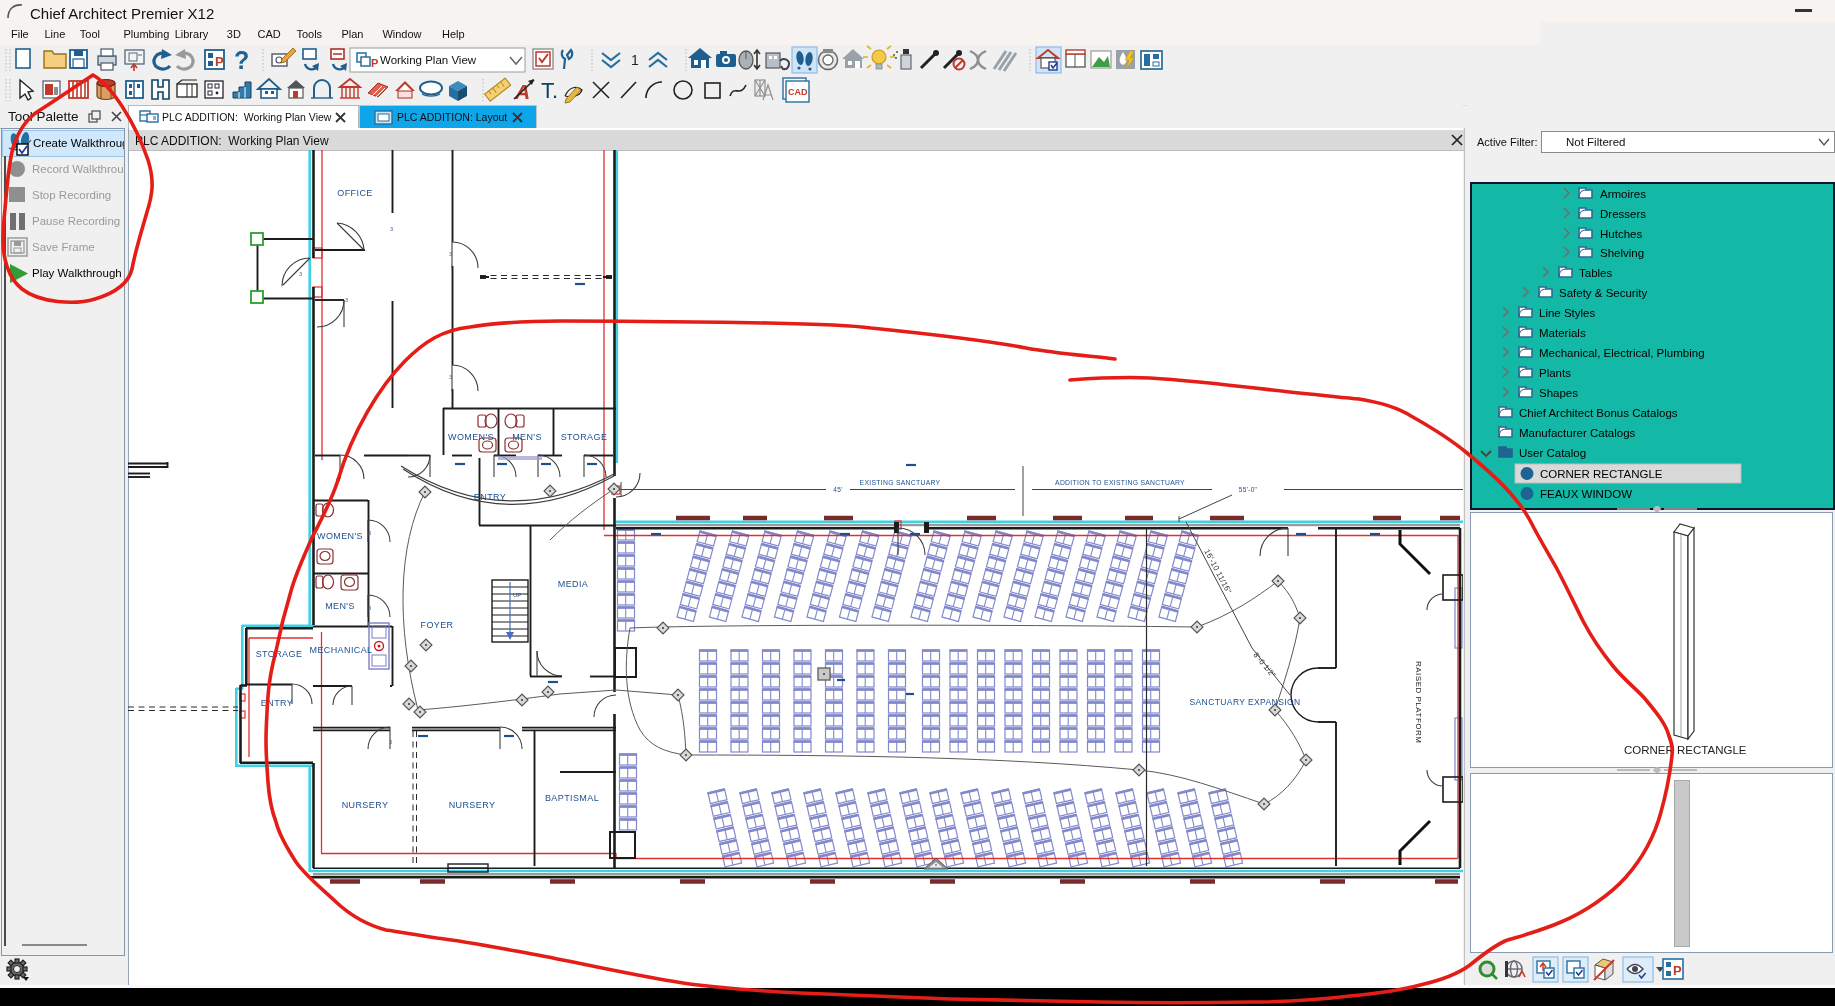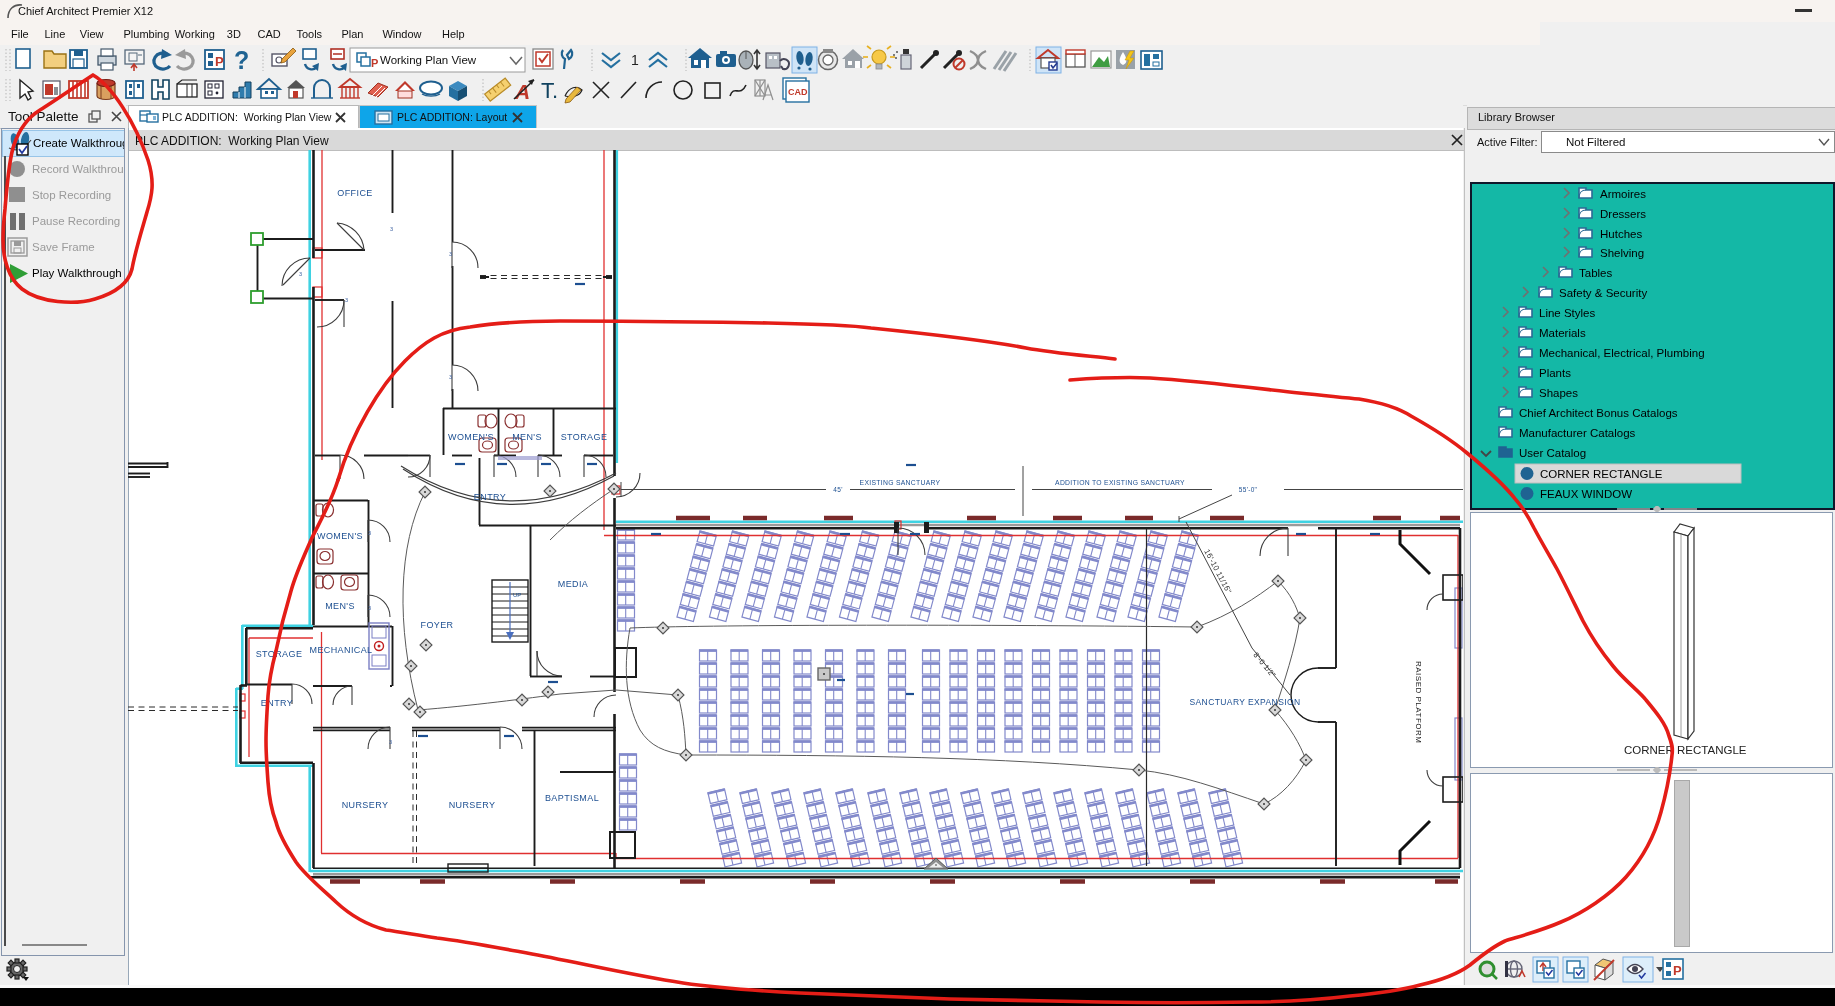--- a/index.html
+++ b/index.html
@@ -1,20 +1,20 @@
 <!DOCTYPE html>
 <html><head>
 <meta charset="utf-8">
 <style>
   html,body{margin:0;padding:0;}
   #root{position:relative;width:1835px;height:1006px;background:#f0f0f0;
     font-family:"Liberation Sans",sans-serif;overflow:hidden;}
   .abs{position:absolute;}
   #titlebar{left:0;top:0;width:1835px;height:22px;background:#f7f3f0;}
-  #titlebar .t{position:absolute;left:18px;top:5px;font-size:11px;color:#111;text-align:right;}
+  #titlebar .t{position:absolute;left:30px;top:5px;font-size:15px;color:#111;text-align:right;}
   #menubar{left:0;top:22px;width:1540px;height:23px;background:#f7f3f0;}
   .mi{position:absolute;top:6px;font-size:11px;color:#111;}
   #tb1{left:0;top:45px;width:1835px;height:30px;background:#f0f0f0;}
   #tb2{left:0;top:75px;width:1835px;height:30px;background:#f0f0f0;border-bottom:1px solid #dcdcdc;}
   #palette{left:0;top:105px;width:126px;height:880px;background:#f0f0f0;}
   #paltitle{position:absolute;left:0;top:0;width:125px;height:23px;background:#f0f0f0;border-bottom:1px solid #c8c8c8;}
   #pallist{position:absolute;left:1px;top:23px;width:122px;height:826px;background:#f0f0f0;border:1px solid #8595ad;overflow:hidden;}
   .prow{position:absolute;left:0;width:160px;height:24px;font-size:11.5px;color:#9a9a9a;}
   .prow .lbl{position:absolute;left:30px;top:6px;white-space:nowrap;}
   #tabbar{left:128px;top:105px;width:1335px;height:23px;background:#f0f0f0;}
@@ -33,23 +33,23 @@
 <div class="abs" id="titlebar">
   <svg class="abs" style="left:6px;top:2px" width="18" height="18" viewBox="0 0 18 18">
     <path d="M2,16 C2,7 8,2 16,3" fill="none" stroke="#555" stroke-width="1.6"></path>
   </svg>
   <div class="t">Chief Architect Premier X12</div>
   <div style="position:absolute;left:1795px;top:9px;width:17px;height:3px;background:#333"></div>
 </div>
 <div class="abs" id="menubar">
   <div class="mi" style="left:11px">File</div>
   <div class="mi" style="left:44.5px">Line</div>
-  <div class="mi" style="left:79.8px">View</div>
+  <div class="mi" style="left:79.8px">Tool</div>
   <div class="mi" style="left:123.5px">Plumbing</div>
-  <div class="mi" style="left:174.7px">Working</div>
+  <div class="mi" style="left:174.7px">Library</div>
   <div class="mi" style="left:226.8px">3D</div>
   <div class="mi" style="left:257.6px">CAD</div>
   <div class="mi" style="left:296.4px">Tools</div>
   <div class="mi" style="left:341.4px">Plan</div>
   <div class="mi" style="left:382.4px">Window</div>
   <div class="mi" style="left:442px">Help</div>
 </div>
 <div class="abs" id="tb1">
 <svg width="1835" height="30" viewBox="0 0 1835 30">
 <line x1="6" y1="4" x2="6" y2="26" stroke="#c9c9c9" stroke-width="1.5" stroke-dasharray="1.5 2"></line>
@@ -382,23 +382,20 @@
 <div class="abs" id="canvaswin">
   <div id="cantitle">
     <div style="position:absolute;left:6px;top:4px">PLC ADDITION:&nbsp; Working Plan View</div>
     <svg style="position:absolute;left:1322px;top:4px" width="13" height="13">
           <path d="M1,1 l10,10 m0,-10 l-10,10" stroke="#222" stroke-width="1.7"></path>
         </svg>
   </div>
 </div>
 <div class="abs" style="left:1464px;top:128px;width:1px;height:857px;background:#c0c0c0"></div>
 <div class="abs" id="libpanel">
-  <div style="position:absolute;left:0;top:2px;width:368px;height:21px;background:#dcdcdc;border:1px solid #b5b5b5;border-right:none">
-    <div style="position:absolute;left:10px;top:3px;font-size:11px;color:#111">Library Browser</div>
-  </div>
   <div style="position:absolute;left:10px;top:31px;font-size:11px;color:#111">Active Filter:</div>
   <div style="position:absolute;left:74px;top:26px;width:292px;height:20px;background:#fff;border:1px solid #8a8a8a">
     <div style="position:absolute;left:24px;top:4px;font-size:11.5px;color:#111">Not Filtered</div>
     <svg style="position:absolute;left:276px;top:6px" width="12" height="9">
           <path d="M1,1 l5,6 5,-6" fill="none" stroke="#555" stroke-width="1.4"></path>
         </svg>
   </div>
   <div style="position:absolute;left:3px;top:77px;width:361px;height:324px;background:#14b8a6;border:2px solid #0f172a;overflow:hidden;font-size:11.5px;color:#111">
     <svg width="359" height="322" viewBox="0 0 359 322">
       <defs>

